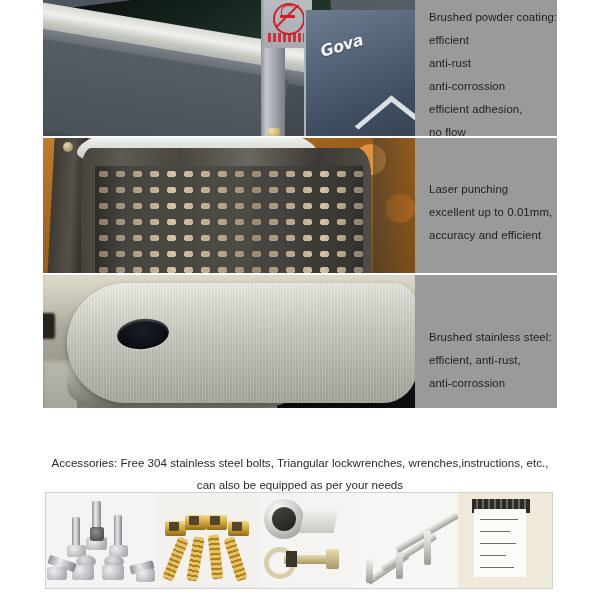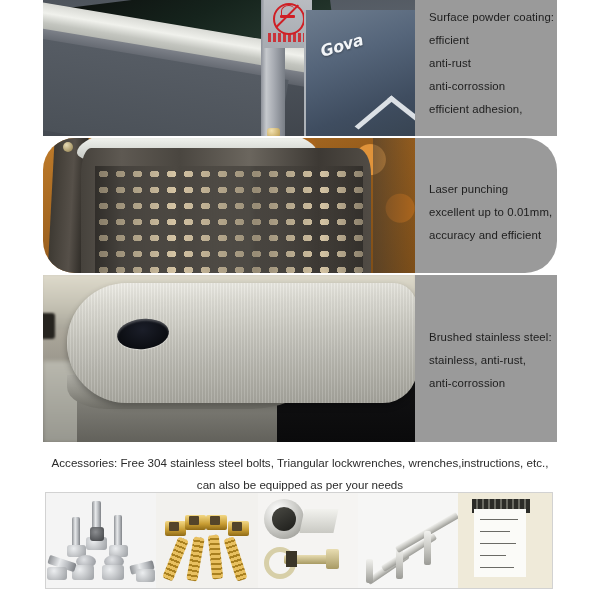--- a/index.html
+++ b/index.html
@@ -21,24 +21,24 @@
     font-size:11.4px;
     line-height:23px;
     padding:6px 0 0 14px;
     box-sizing:border-box;
     letter-spacing:.1px;
   }
   .caption .ln{display:block;white-space:nowrap;}
 
   #row1{top:0px;width:514px;height:136px;}
   #row1 .photo{width:372px;height:136px;}
-  #row2{top:138px;width:514px;height:135px;border-radius:32px;}
+  #row2{top:138px;width:514px;height:135px;}
   #row2 .photo{width:372px;height:135px;}
   #row2 .caption{padding-top:40px;}
-  #row3{top:275px;width:514px;height:167px;}
+  #row3{top:275px;width:514px;height:133px;}
   #row3 .photo{width:372px;height:167px;}
   #row3 .caption{padding-top:51px;}
 
   
   .p1{
     background:
       linear-gradient(175deg,#4e545c 0%,#596069 30%,#4a5058 60%,#3f444b 100%);
   }
   .p1 .dark-top{
     position:absolute;left:-10px;top:-6px;width:300px;height:78px;
@@ -288,25 +288,26 @@
         <div class="slash"></div>
         <div class="cn"></div>
       </div>
       <div class="bluepanel">
         <div class="logo">Gova</div>
         <div class="chev"></div>
       </div>
       <div class="bolt"></div>
     </div>
     <div class="caption">
-      <span class="ln">Surface powder coating:</span>
+      <span class="ln">Brushed powder coating:</span>
       <span class="ln">efficient</span>
       <span class="ln">anti-rust</span>
       <span class="ln">anti-corrossion</span>
       <span class="ln">efficient adhesion,</span>
+      <span class="ln">no flow</span>
     </div>
   </div>
 
   <div class="feature-row" id="row2">
     <div class="photo p2">
       <div class="back-edge"></div>
       <div class="hinge"></div>
       <div class="lid"></div>
       <div class="drum"></div>
       <div class="perf"></div>
@@ -327,21 +328,21 @@
       <div class="darkedge"></div>
       <div class="blackband"></div>
       <div class="bodydark"></div>
       <div class="lidside"></div>
       <div class="lidtop"></div>
       <div class="brush"></div>
       <div class="hole"></div>
     </div>
     <div class="caption">
       <span class="ln">Brushed stainless steel:</span>
-      <span class="ln">stainless, anti-rust,</span>
+      <span class="ln">efficient, anti-rust,</span>
       <span class="ln">anti-corrossion</span>
     </div>
   </div>
 
   <div class="acc-text">
     <span class="ln">Accessories: Free 304 stainless steel bolts, Triangular lockwrenches, wrenches,instructions, etc.,</span>
     <span class="ln">can also be equipped as per your needs</span>
   </div>
 
   <div class="acc-strip">

